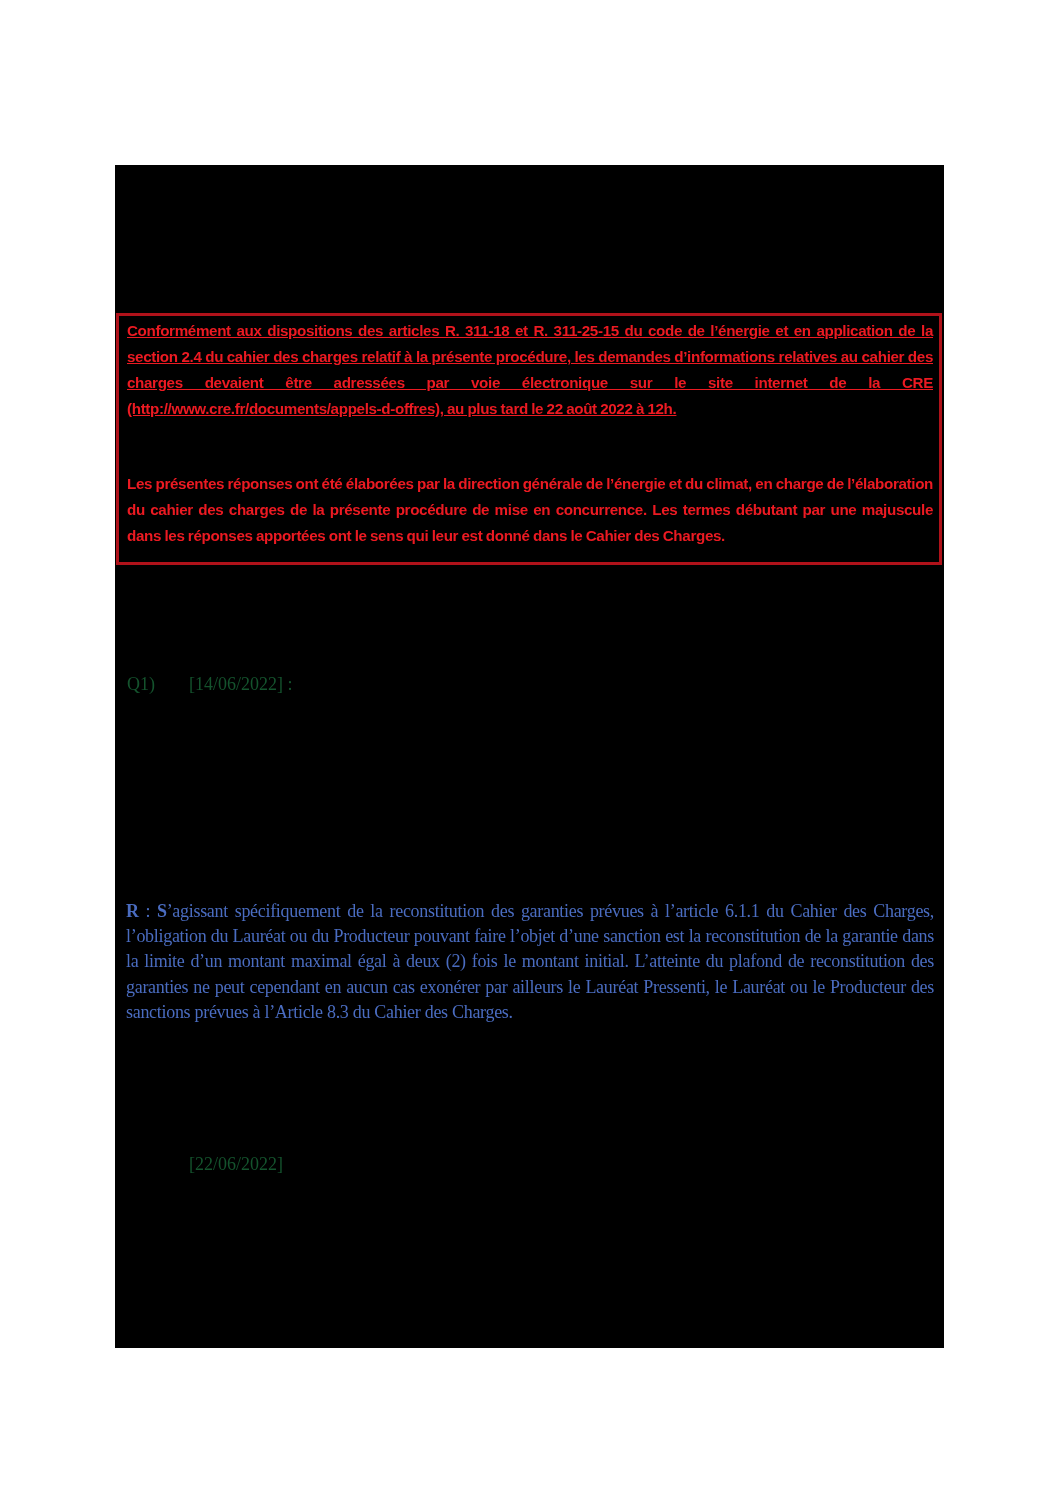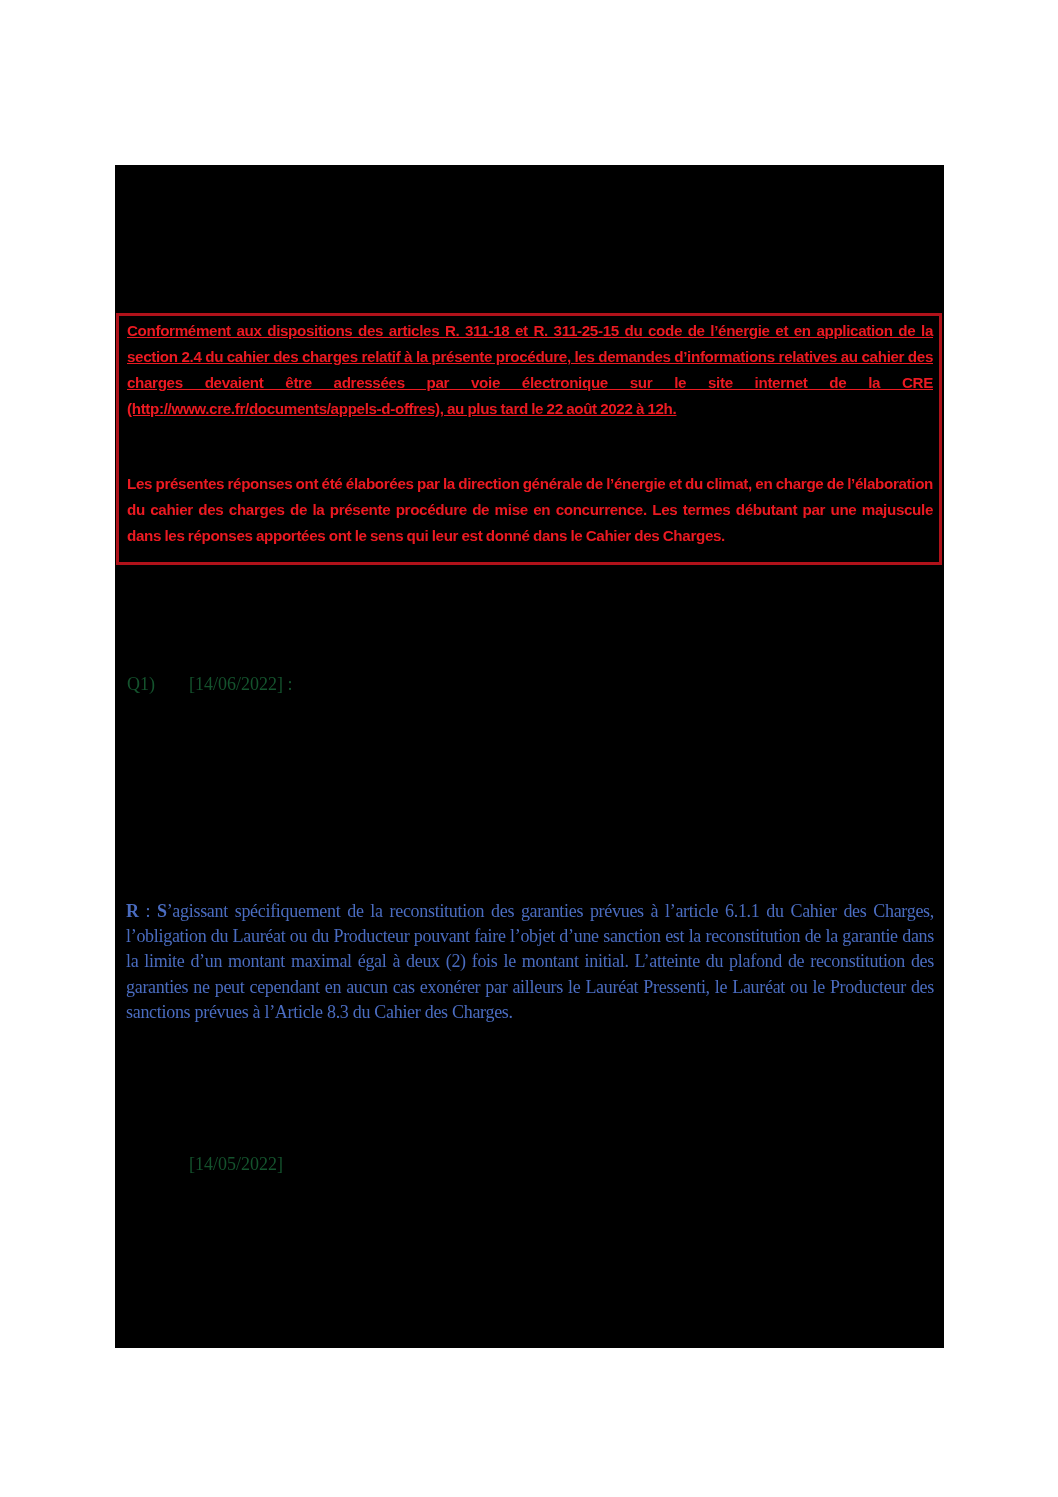--- a/index.html
+++ b/index.html
@@ -85,14 +85,14 @@
   <p class="notice-para p2">Les présentes réponses ont été élaborées par la direction générale de l’énergie et du climat, en charge de l’élaboration du cahier des charges de la présente procédure de mise en concurrence. Les termes débutant par une majuscule dans les réponses apportées ont le sens qui leur est donné dans le Cahier des Charges.</p>
 </div>
 
 <div class="q-line q1">
   <span class="q-label">Q1)</span><span>[14/06/2022] :</span>
 </div>
 
 <p class="answer"><span class="r-mark">R</span><span> : </span><span class="r-mark">S</span><span>’agissant spécifiquement de la reconstitution des garanties prévues à l’article 6.1.1 du Cahier des Charges, l’obligation du Lauréat ou du Producteur pouvant faire l’objet d’une sanction est la reconstitution de la garantie dans la limite d’un montant maximal égal à deux (2) fois le montant initial. L’atteinte du plafond de reconstitution des garanties ne peut cependant en aucun cas exonérer par ailleurs le Lauréat Pressenti, le Lauréat ou le Producteur des sanctions prévues à l’Article 8.3 du Cahier des Charges.</span></p>
 
 <div class="q-line q2">
-  <span>[14/05/2022]</span>
+  <span>[22/06/2022]</span>
 </div>
 
 </body></html>

